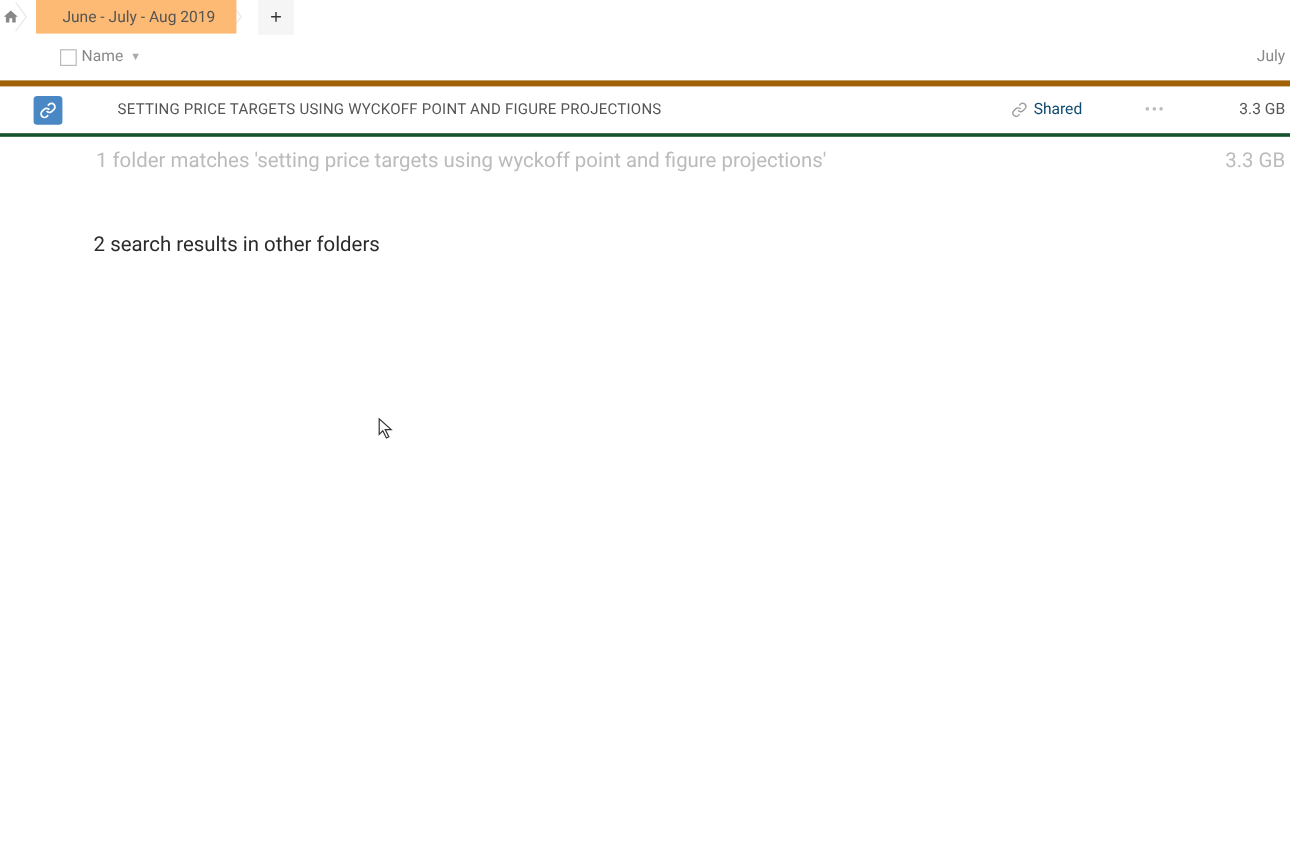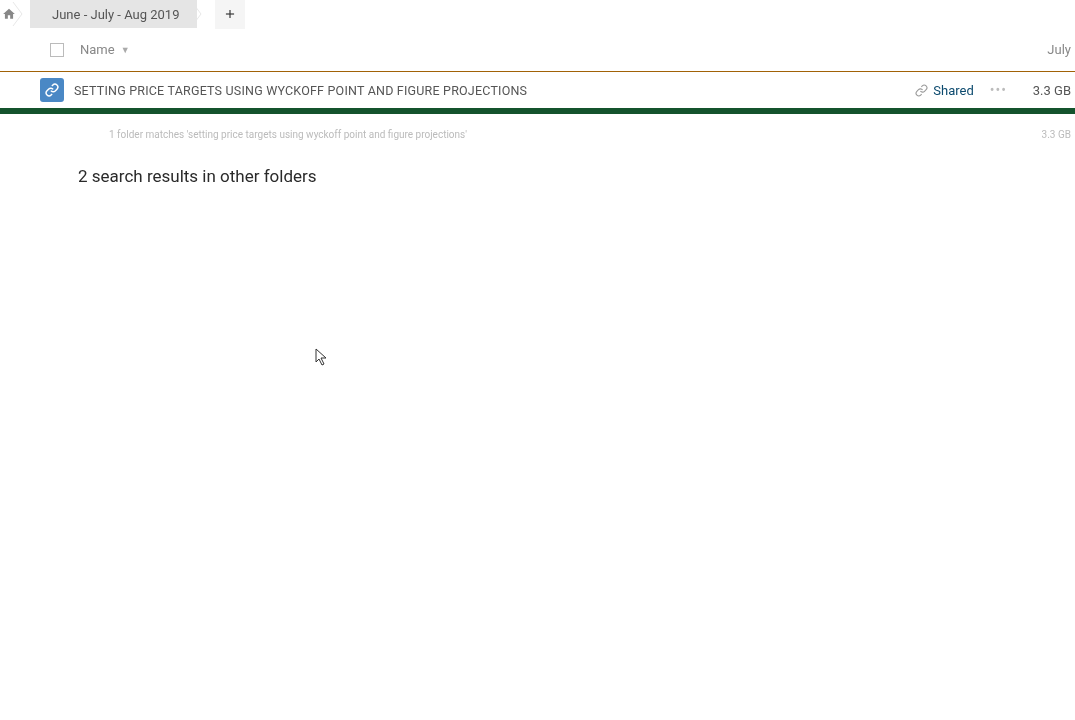--- a/index.html
+++ b/index.html
@@ -31,21 +31,21 @@
       cursor: pointer;
     }
     .breadcrumb-item {
       position: relative;
       display: flex;
       align-items: center;
       height: 28px;
       padding: 0 18px 0 22px;
       font-size: 13px;
       color: #555;
-      background: #e5e5e5;
+      background: #fdba74;
       cursor: pointer;
     }
     .breadcrumb-chevron {
       color: #ddd;
       margin-left: -6px;
     }
     .add-tab-btn {
       width: 30px;
       height: 30px;
       display: flex;
@@ -54,22 +54,22 @@
       background: #f5f5f5;
       cursor: pointer;
       font-size: 18px;
       color: #444;
       margin-left: 6px;
     }
     .header-row {
       display: flex;
       align-items: center;
       height: 44px;
-      border-bottom: 1px solid #a16207;
-      padding-left: 50px;
+      border-bottom: 5px solid #a16207;
+      padding-left: 38px;
       padding-right: 4px;
       font-size: 13px;
       color: #888;
       text-align: right;
     }
     .checkbox-header {
       width: 14px;
       height: 14px;
       border: 1px solid #bbb;
       position: absolute;
@@ -92,25 +92,26 @@
       color: #aaa;
     }
     .size-header {
       margin-left: auto;
       color: #888;
     }
     .file-row {
       display: flex;
       align-items: center;
       height: 42px;
-      border-bottom: 6px solid #14532d;
-      padding-left: 40px;
+      border-bottom: 3px solid #14532d;
+      padding-left: 28px;
       padding-right: 4px;
       font-size: 13px;
       cursor: pointer;
+      gap: 36px;
     }
     .folder-icon {
       width: 24px;
       height: 24px;
       background: #4a88c5;
       border-radius: 3px;
       display: flex;
       align-items: center;
       justify-content: center;
       flex-shrink: 0;
@@ -140,31 +141,31 @@
     .file-size {
       color: #555;
       font-size: 13px;
       min-width: 48px;
       text-align: right;
     }
     .summary-row {
       display: flex;
       align-items: center;
       height: 40px;
-      padding-left: 109px;
+      padding-left: 80px;
       padding-right: 4px;
-      font-size: 10px;
+      font-size: 17px;
       color: #bbb;
     }
     .summary-size {
       margin-left: auto;
       color: #bbb;
     }
     .other-results {
-      margin-top: 12px;
+      margin-top: 40px;
       margin-left: 78px;
       font-size: 17px;
       color: #2a2a2a;
       font-weight: 400;
     }
     .cursor {
       position: absolute;
       left: 315px;
       top: 348px;
       pointer-events: none;

